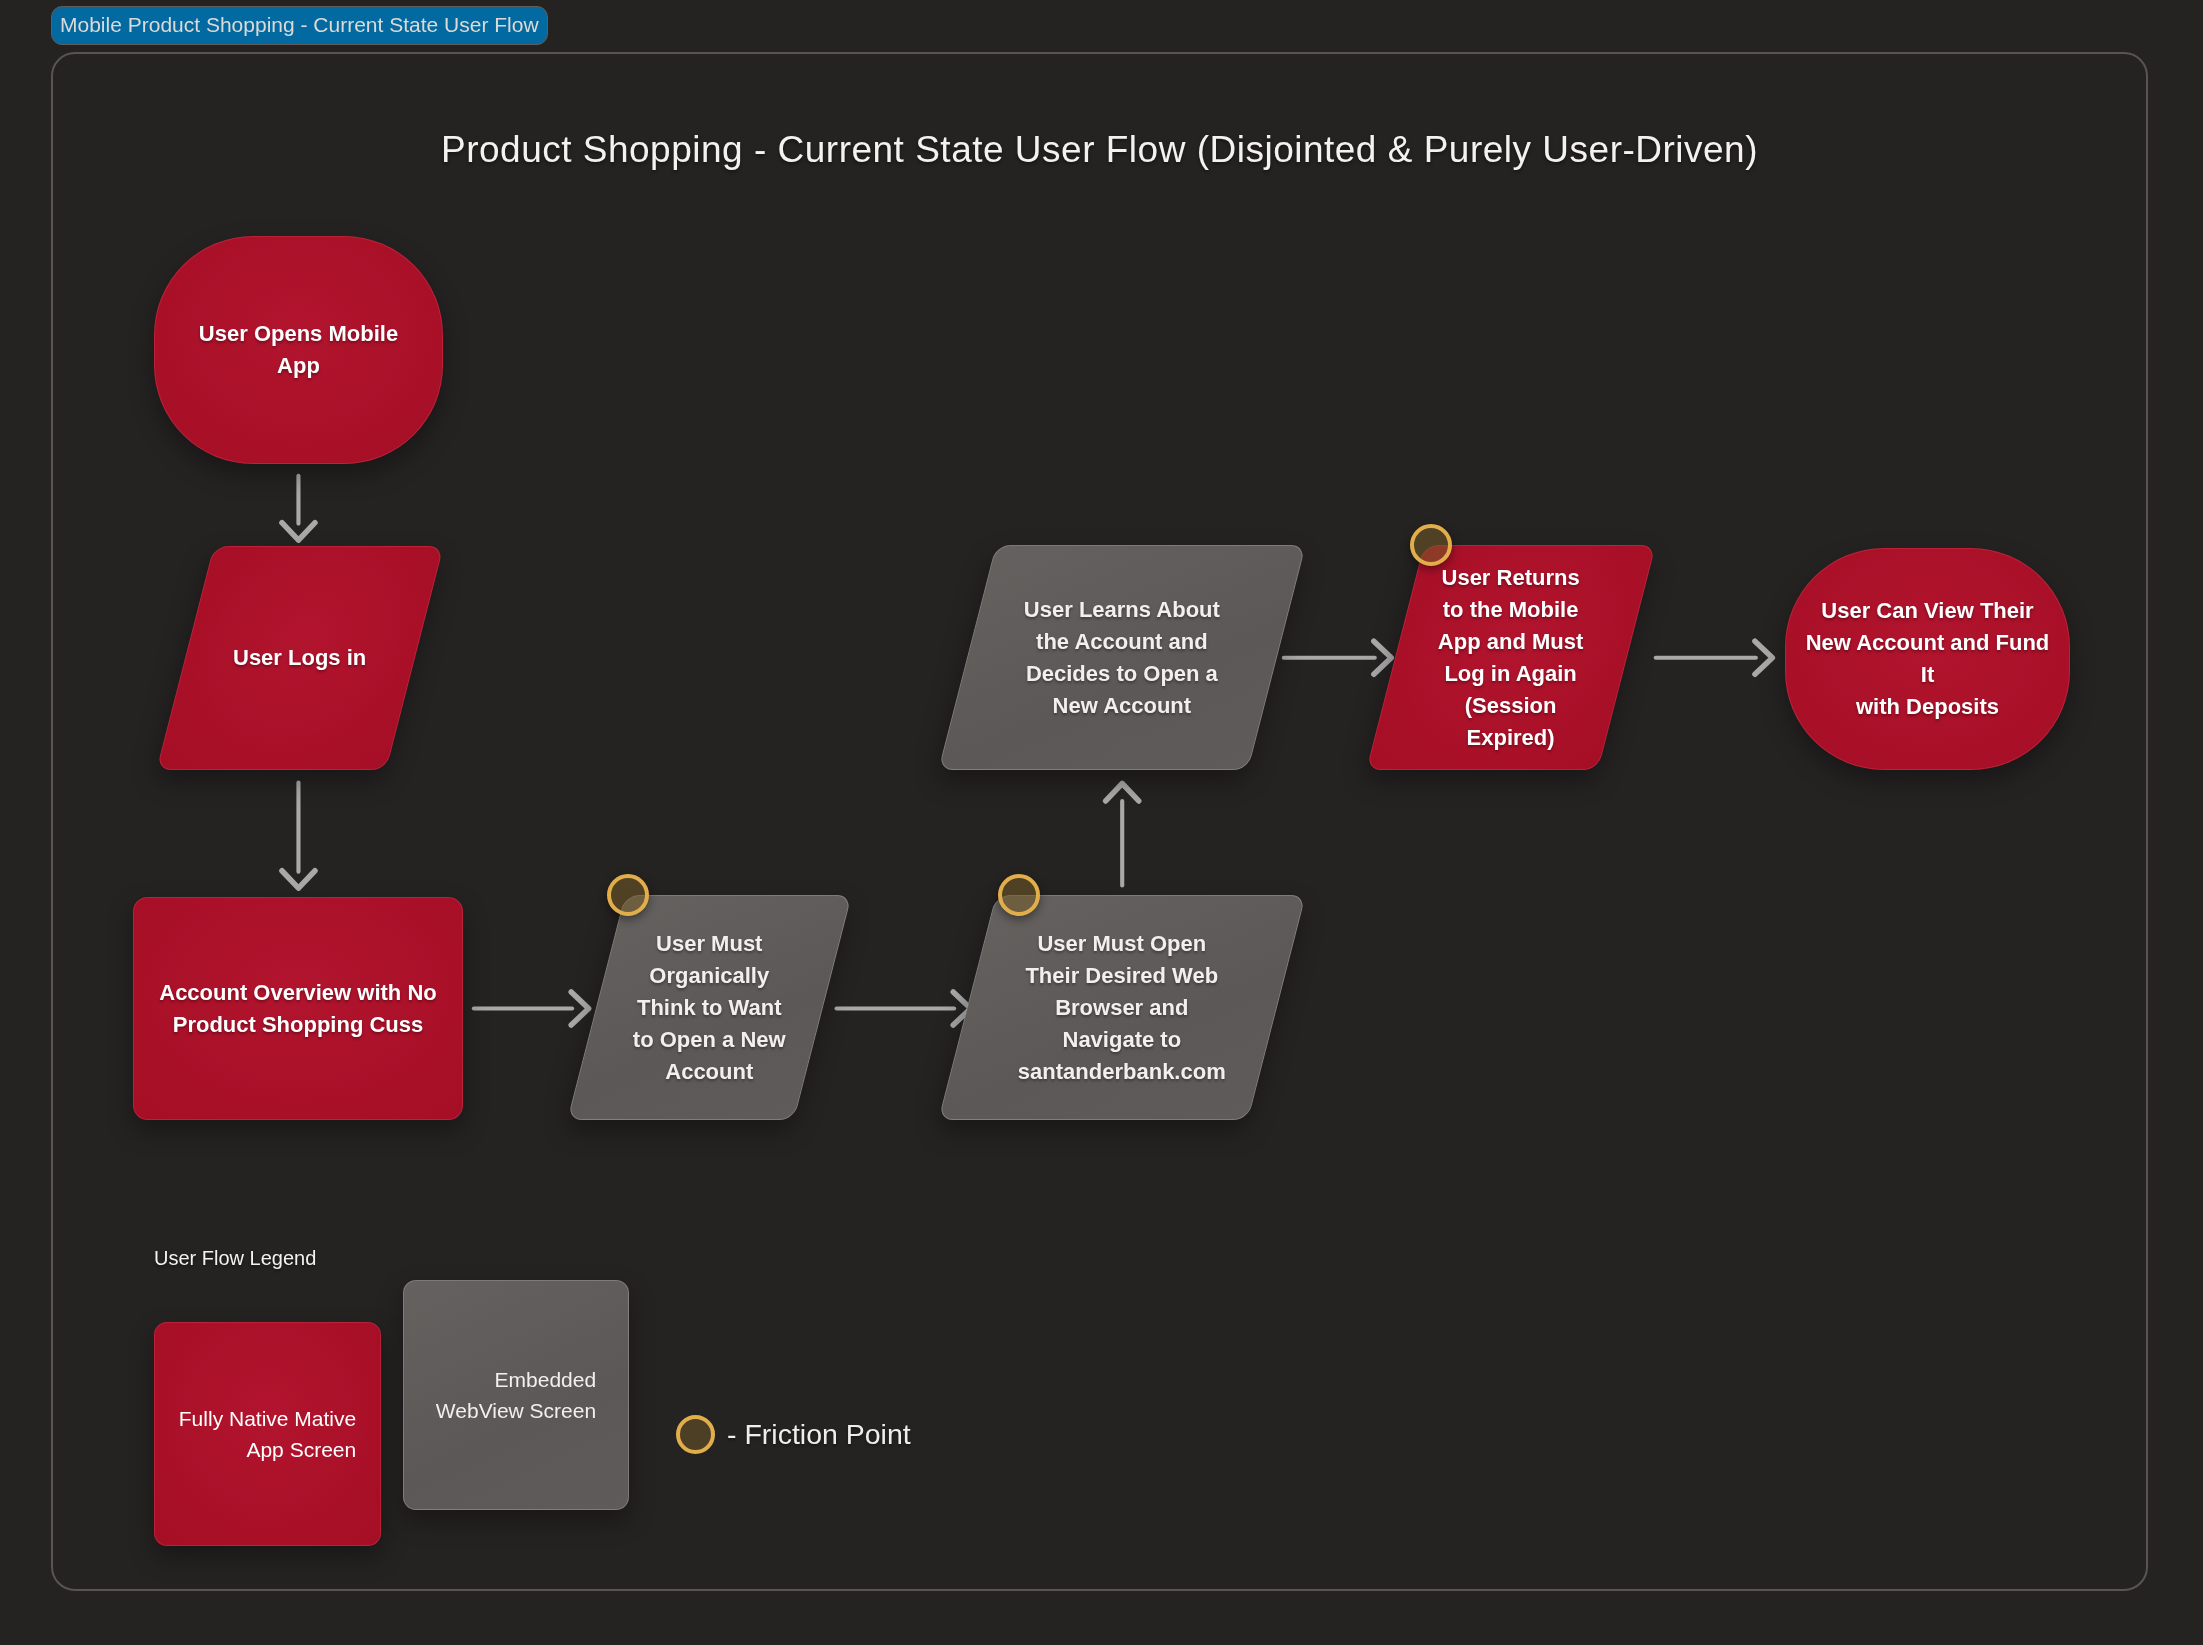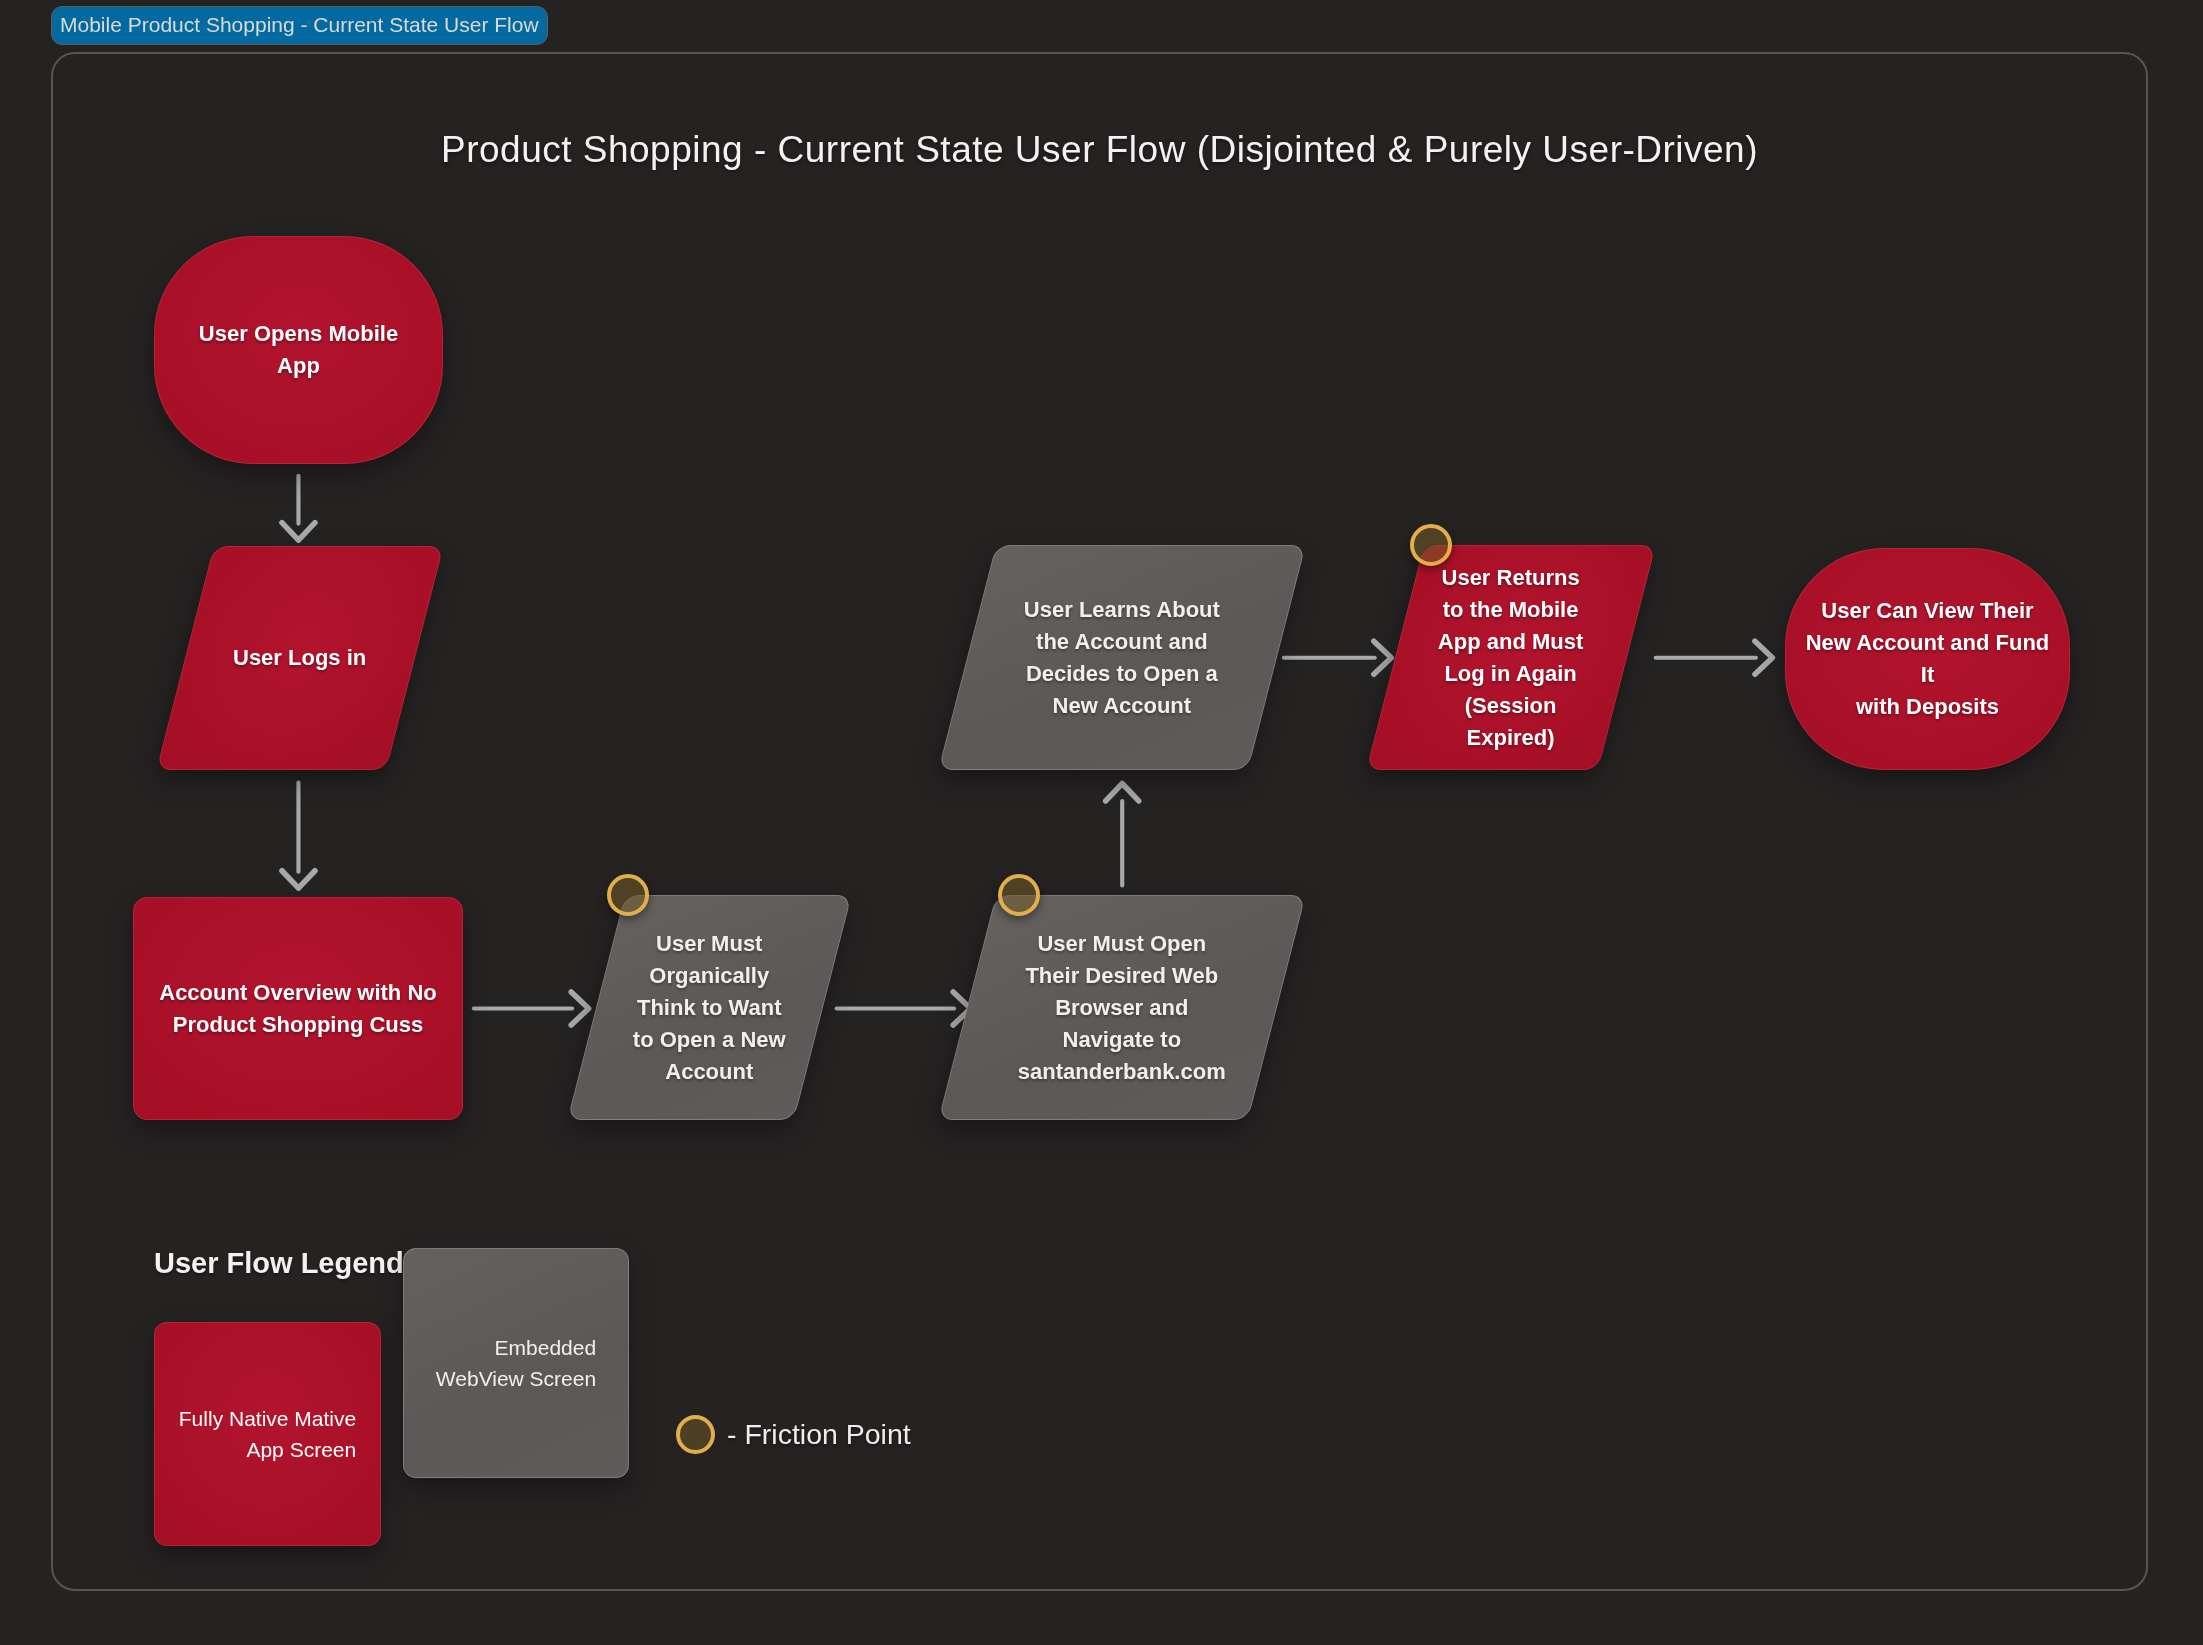--- a/index.html
+++ b/index.html
@@ -79,21 +79,21 @@
     position:absolute; width:42px; height:42px; border-radius:50%;
     border:4.6px solid #e2ae4a;
     background:rgba(118,92,40,.55);
     box-shadow:0 3.7px 9.2px rgba(0,0,0,.4);
     z-index:5;
   }
 
   
   .legend-title {
     position:absolute; left:154px; top:1247px;
-    font-size:29px; font-weight:700; color:#f4f2f0;
+    font-size:20px; font-weight:400; color:#f4f2f0;
     text-shadow:0 1.8px 2.8px rgba(0,0,0,.4);
     text-align:center;
   }
   .legend-box {
     position:absolute;
     display:flex; align-items:center; justify-content:center;
     text-align:right; border-radius:13px;
     box-shadow:0 11px 24px rgba(0,0,0,.35);
   }
   .legend-box .lbl { white-space:pre-line; font-size:21px; line-height:31px; font-weight:500; }
@@ -206,20 +206,20 @@
 <div class="friction" style="left:998px; top:874px;"></div>
 <div class="friction" style="left:1410px; top:524px;"></div>
 
 <div class="legend-title">User Flow Legend</div>
 
 <div class="legend-box red" style="left:154px; top:1322px; width:227px; height:224px; padding:0 13px;">
   <span class="lbl">Fully Native Mative
 App Screen</span>
 </div>
 
-<div class="legend-box gray" style="left:403px; top:1248px; width:226px; height:230px; padding:0 13px;">
+<div class="legend-box gray" style="left:403px; top:1280px; width:226px; height:230px; padding:0 13px;">
   <span class="lbl">Embedded
 WebView Screen</span>
 </div>
 
 <div class="legend-friction-icon"></div>
 <div class="legend-friction-label">- Friction Point</div>
 
 
 </body></html>

